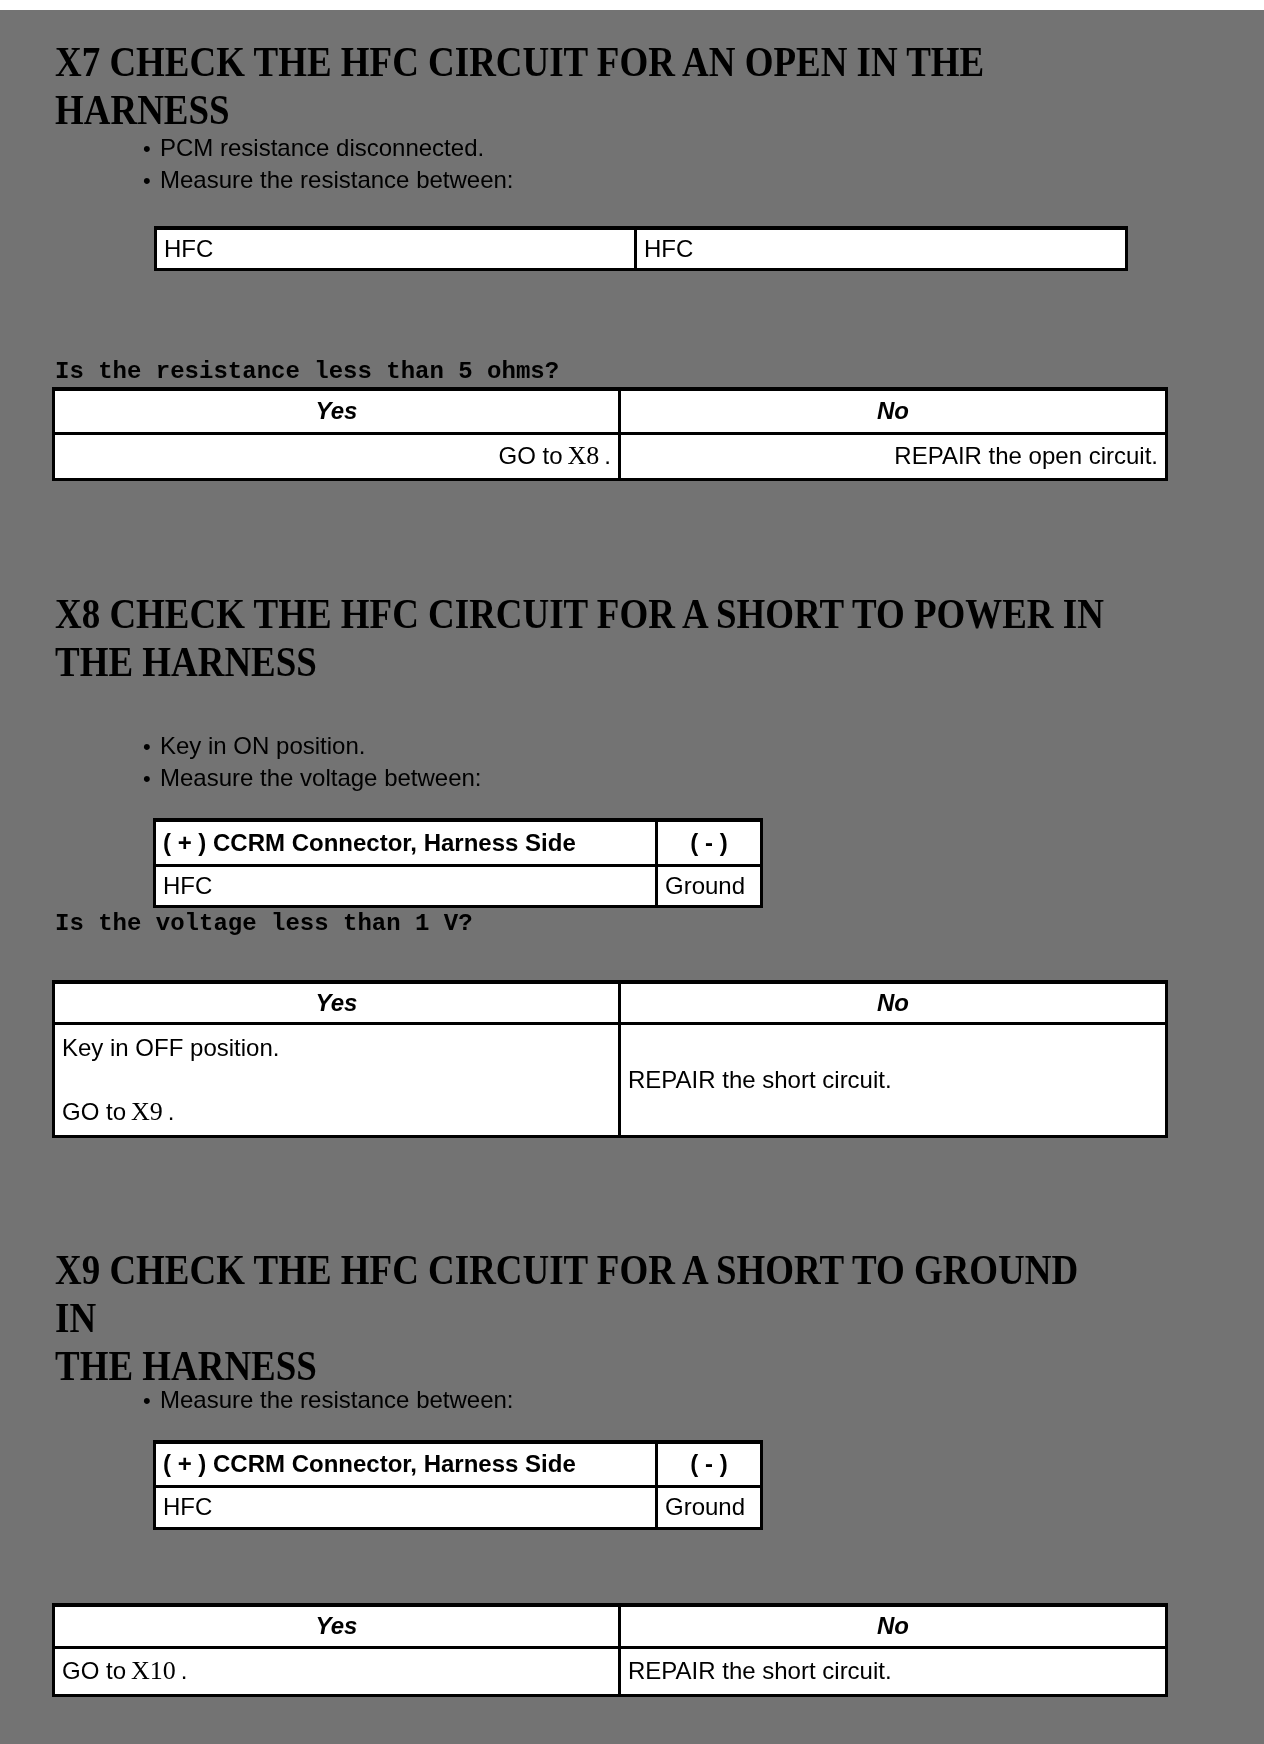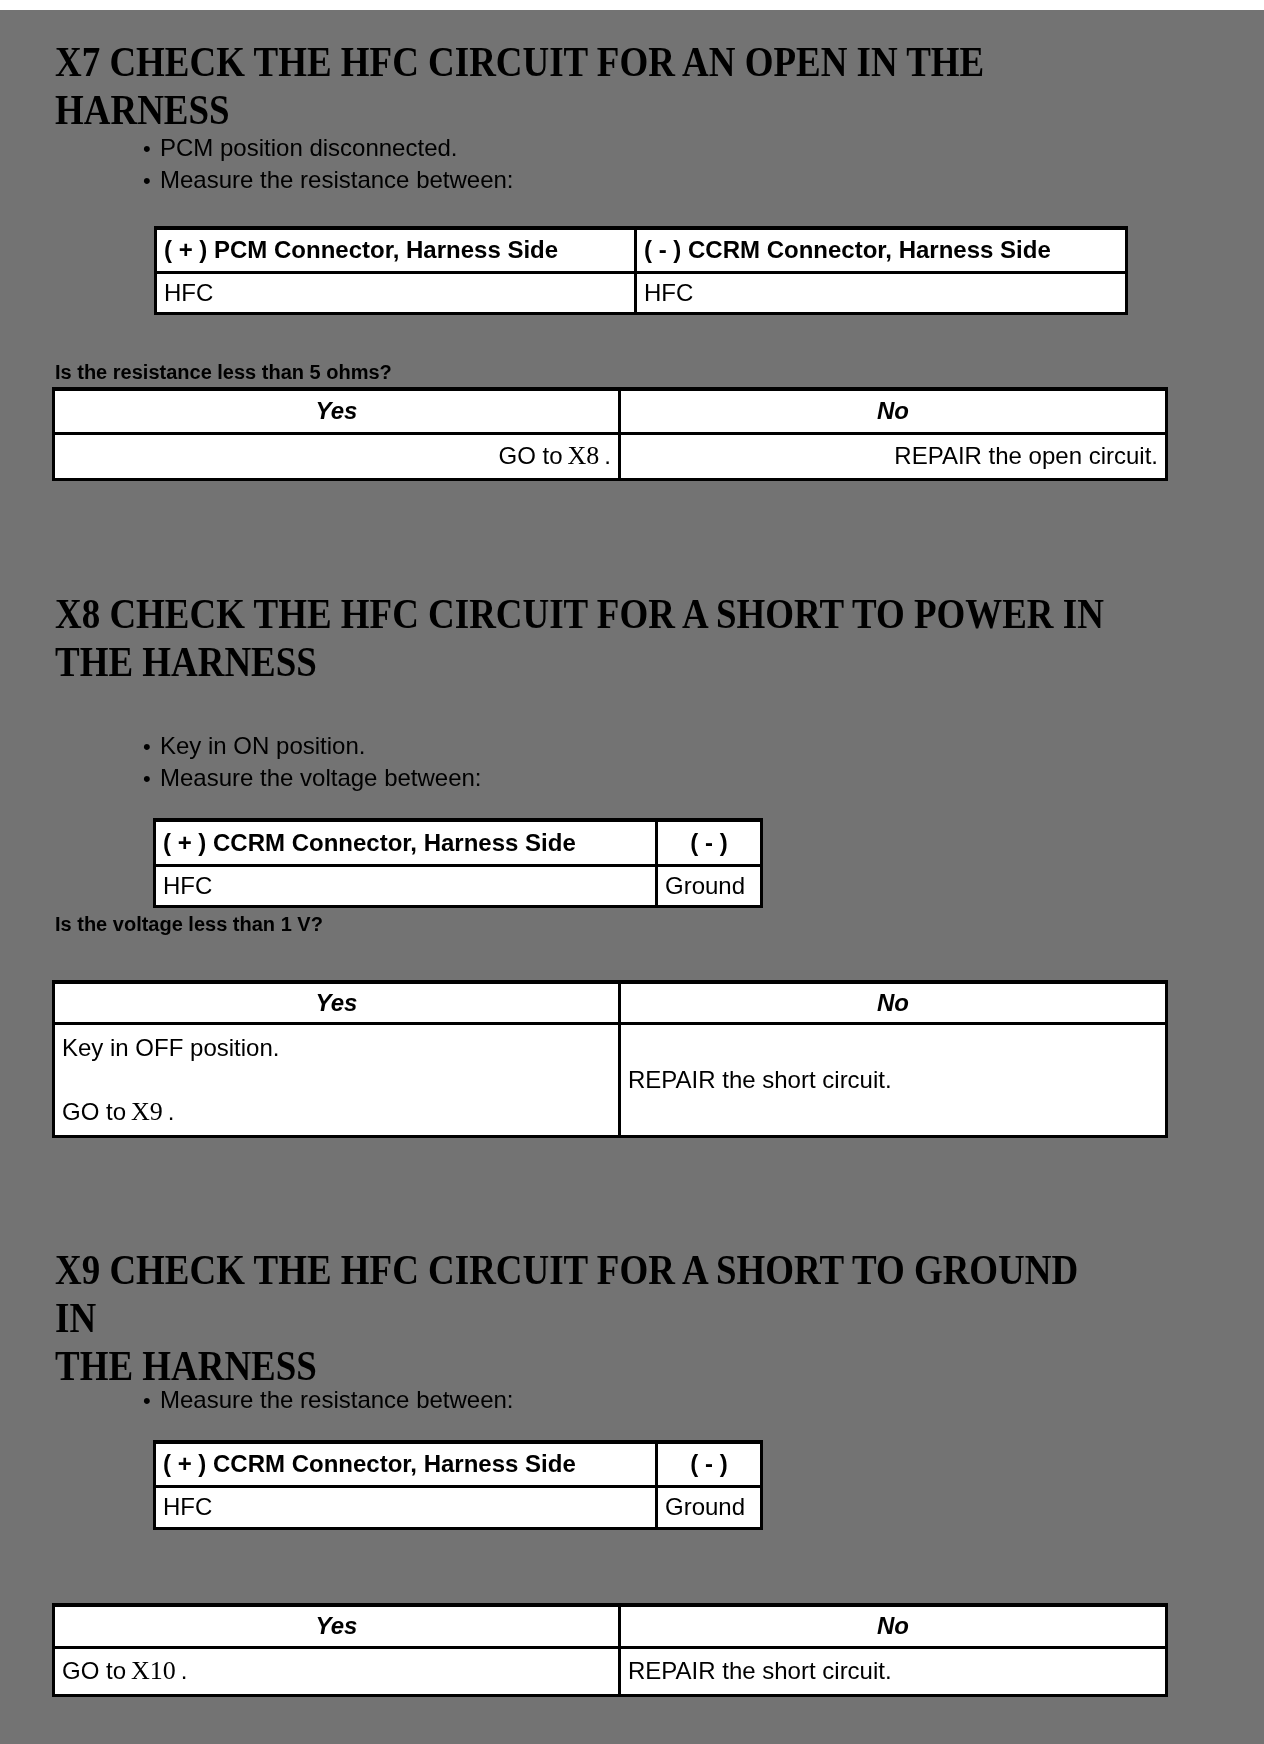--- a/index.html
+++ b/index.html
@@ -23,21 +23,21 @@
     font-size:42px;
     line-height:48px;
     white-space:pre-line;
     transform:scaleX(0.88);
     transform-origin:0 0;
     letter-spacing:0;
   }
   .bullets{position:absolute;left:143px;}
   .brow{display:flex;line-height:31px;align-items:baseline;}
   .dot{width:17px;font-size:22px;flex:0 0 17px;}
-  .question{position:absolute;left:55px;font-weight:bold;font-size:20px;line-height:28px;}
+  .question{position:absolute;left:55px;font-weight:bold;font-size:24px;line-height:28px;font-family:Liberation Mono, monospace;}
   table{
     position:absolute;
     border-collapse:collapse;
     table-layout:fixed;
     background:#ffffff;
   }
   table, th, td { border:3px solid #000000; }
   table { border-top:4px solid #000000; }
   th, td{
     padding:2px 7px;
@@ -55,38 +55,34 @@
 </head>
 <body>
 
 <div class="page">
 
   <h2 class="title" style="top:28px;">X7 CHECK THE HFC CIRCUIT FOR AN OPEN IN THE HARNESS</h2>
 
   <div class="bullets" style="top:122px;">
     <div class="brow">
       <span class="dot">•</span>
-      <span>PCM position disconnected.</span>
+      <span>PCM resistance disconnected.</span>
     </div>
     <div class="brow">
       <span class="dot">•</span>
       <span>Measure the resistance between:</span>
     </div>
   </div>
 
   <table class="mtable" style="left:154px;top:216px;width:974px;">
     <colgroup>
         <col style="width:480px;">
         <col>
       </colgroup>
     <tbody>
-        <tr style="height:44px;">
-      <th>( + ) PCM Connector, Harness Side</th>
-      <th>( - ) CCRM Connector, Harness Side</th>
-    </tr>
     <tr style="height:41px;">
       <td>HFC</td>
       <td>HFC</td>
     </tr>
   </tbody>
     </table>
 
   <div class="question" style="top:348px;">Is the resistance less than 5 ohms?</div>
 
   <table class="dtable" style="left:52px;top:377px;width:1116px;">

